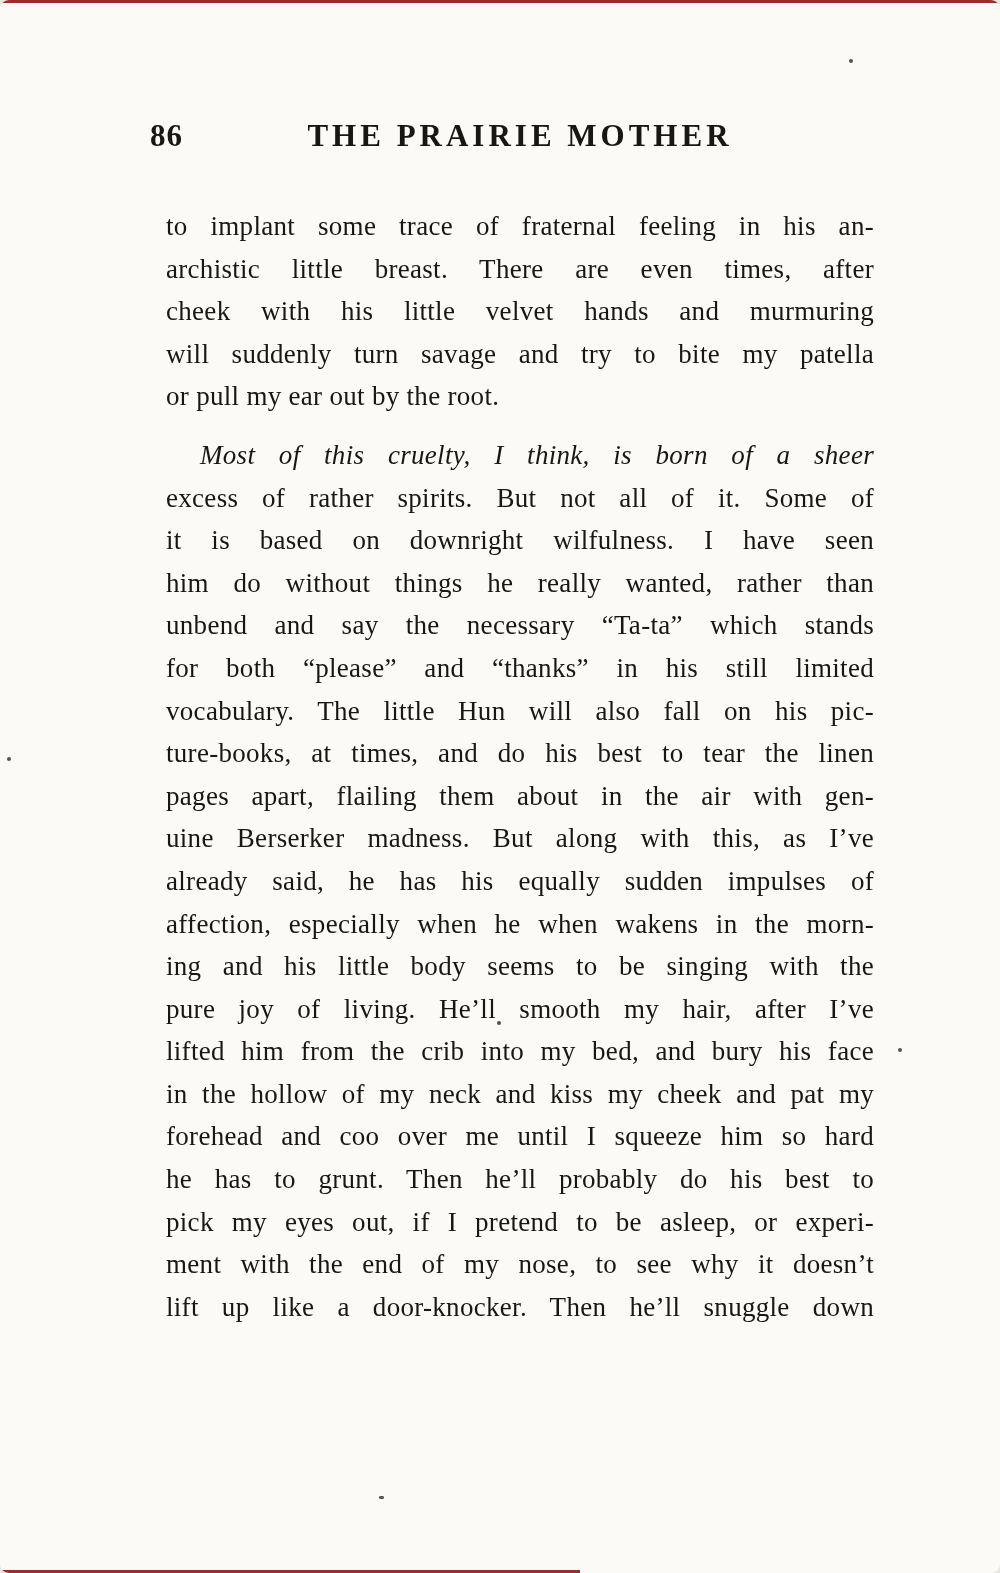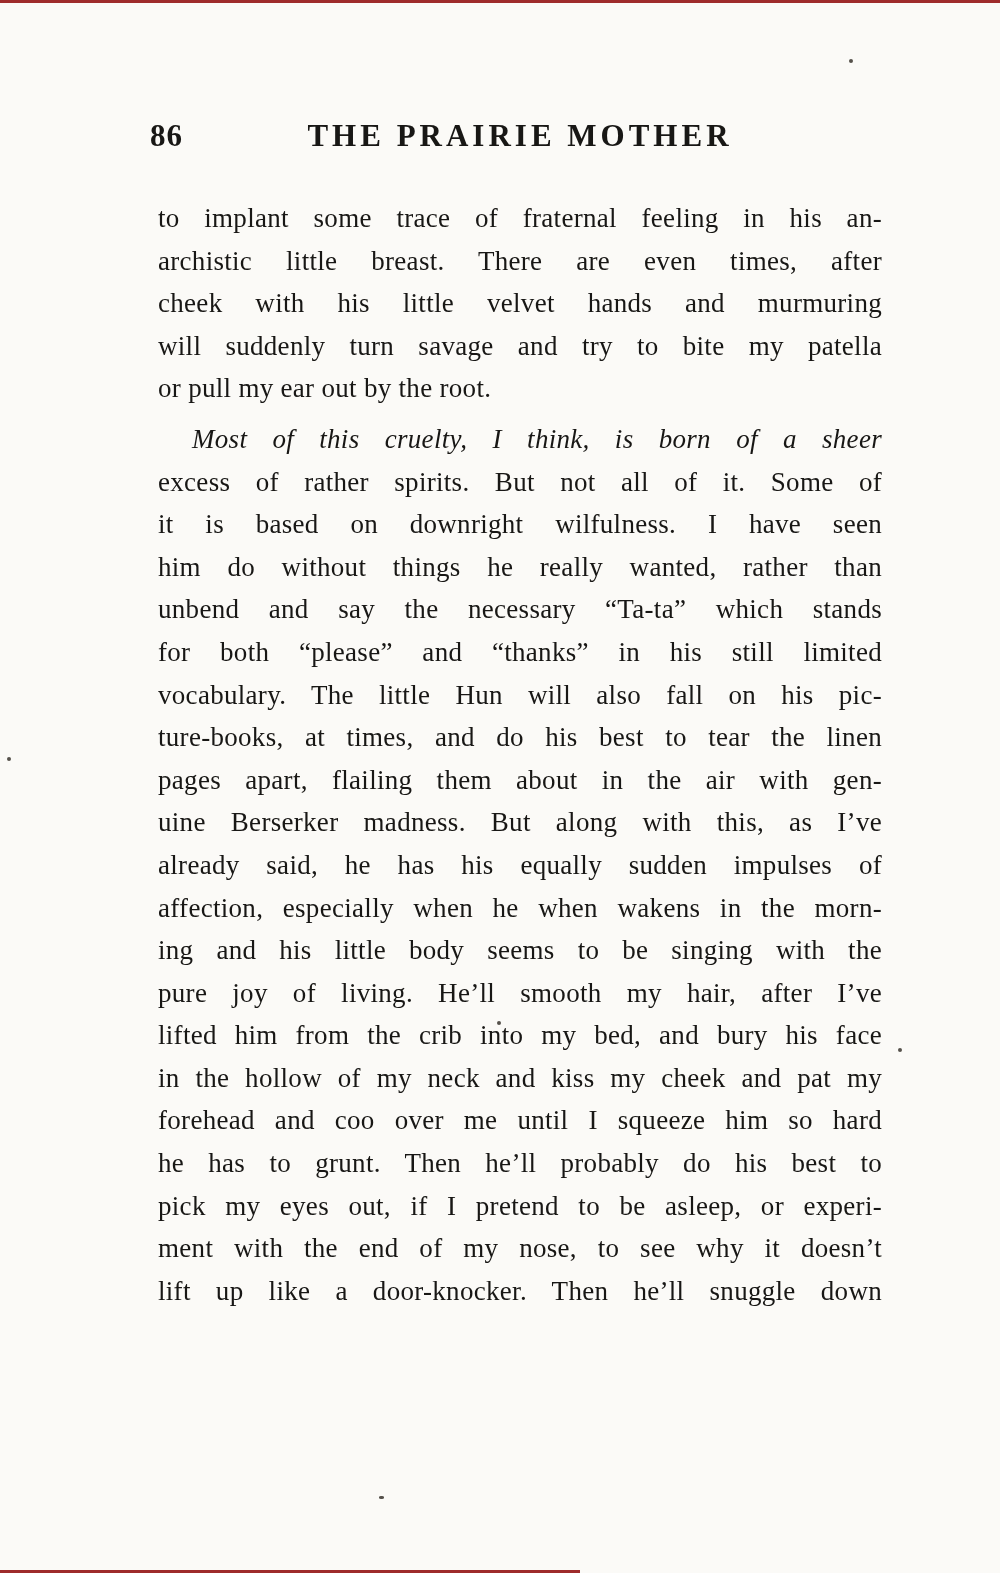--- a/index.html
+++ b/index.html
@@ -9,20 +9,21 @@
   }
   .page {
     position: relative;
     width: 1000px;
     height: 1573px;
     margin: 0 auto;
     background: #fbfaf7;
     font-family: "Liberation Serif", "DejaVu Serif", serif;
     color: #181715;
     overflow: hidden;
+    border-radius: 9px;
   }
   
   .scan-line {
     position: absolute;
     background: #9e2b2b;
   }
   .scan-line.top {
     top: 0; left: 0; width: 100%; height: 3px;
   }
   .scan-line.bottom {
@@ -68,21 +69,21 @@
   }
 
   
   .text-block {
     position: absolute;
     top: 189px;
     left: 150px;
     width: 740px;
   }
   .paragraph {
-    margin: 8px;
+    margin: 16px;
   }
   .line {
     font-size: 27px;
     line-height: 42.6px;
     text-align: justify;
     text-align-last: justify;
     white-space: normal;
     letter-spacing: 0.3px;
   }
   .line.indent {

